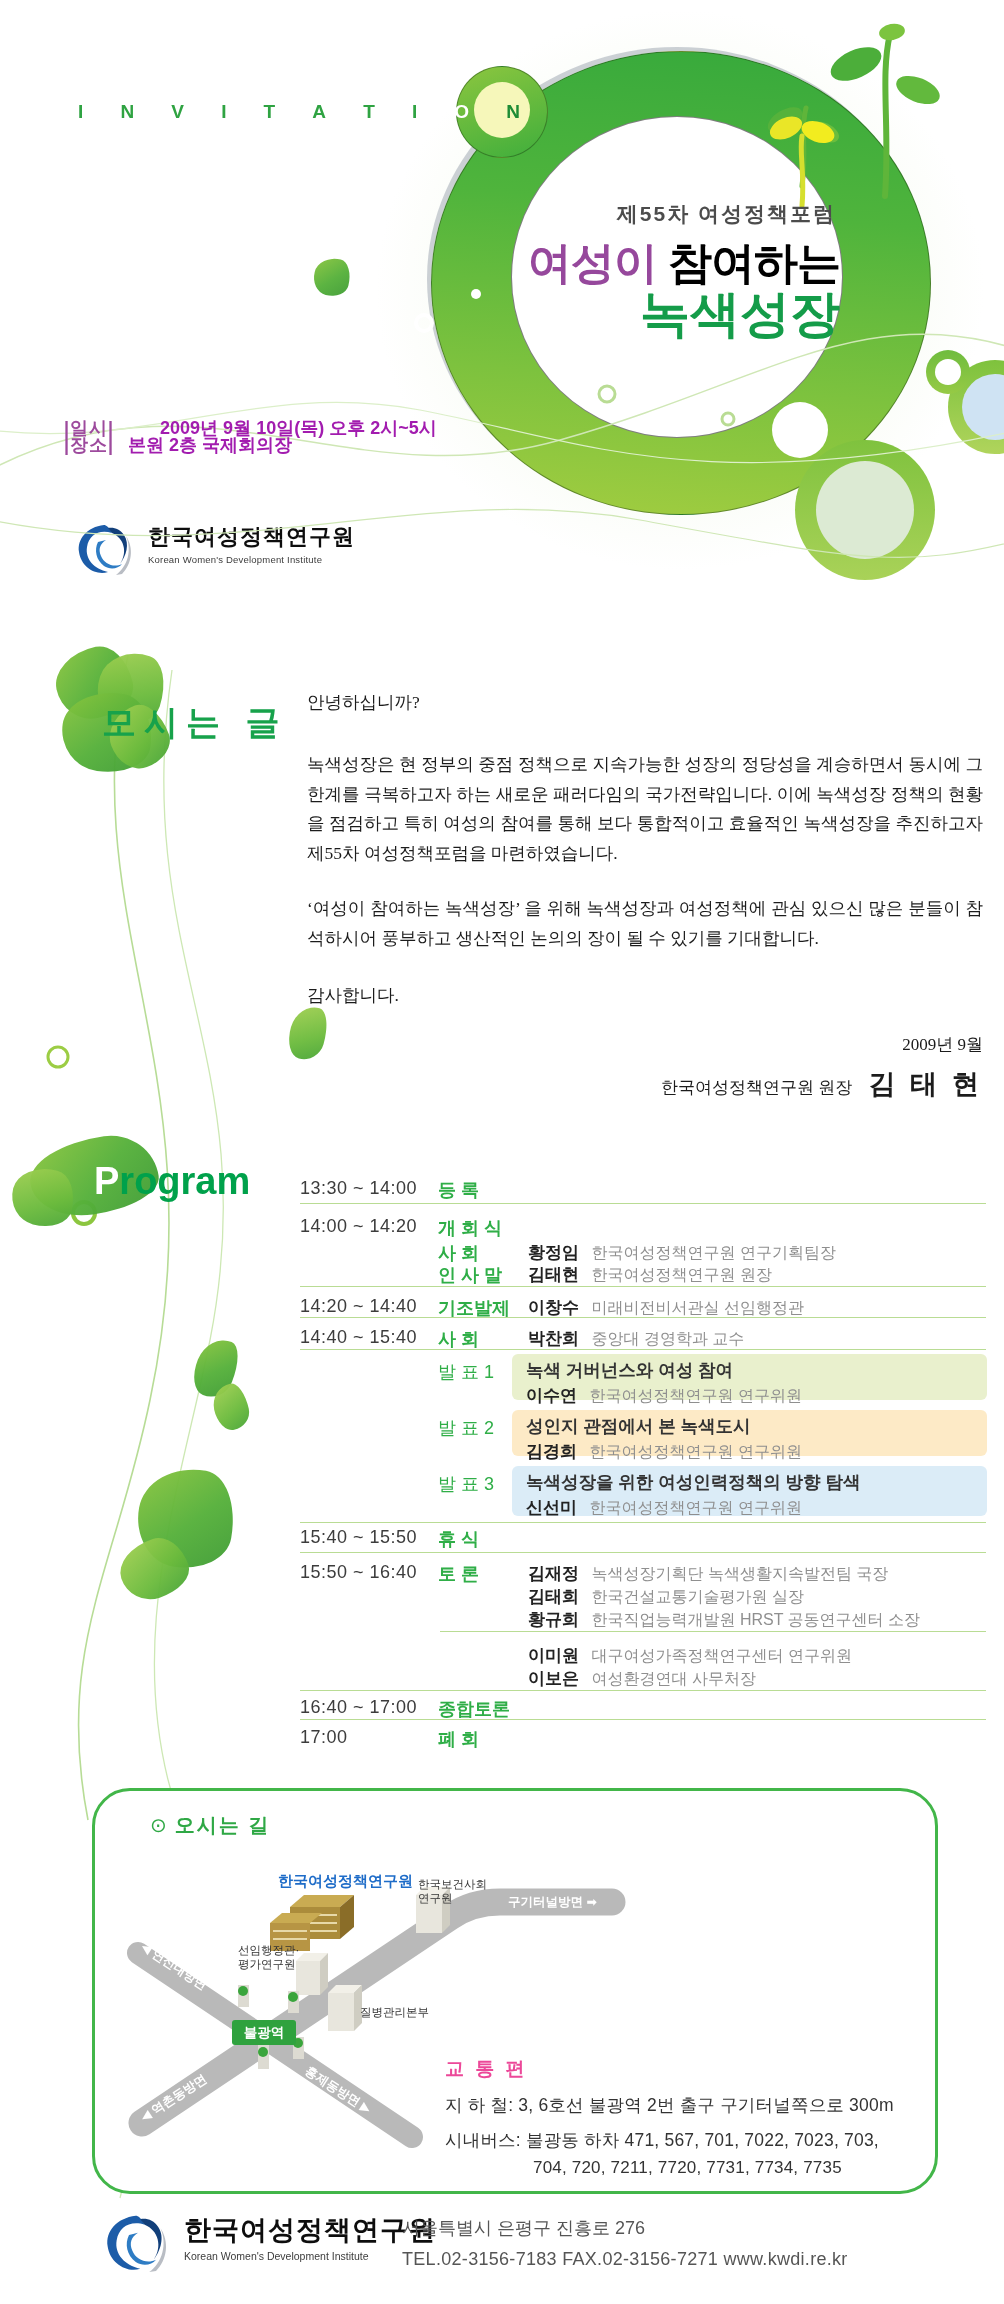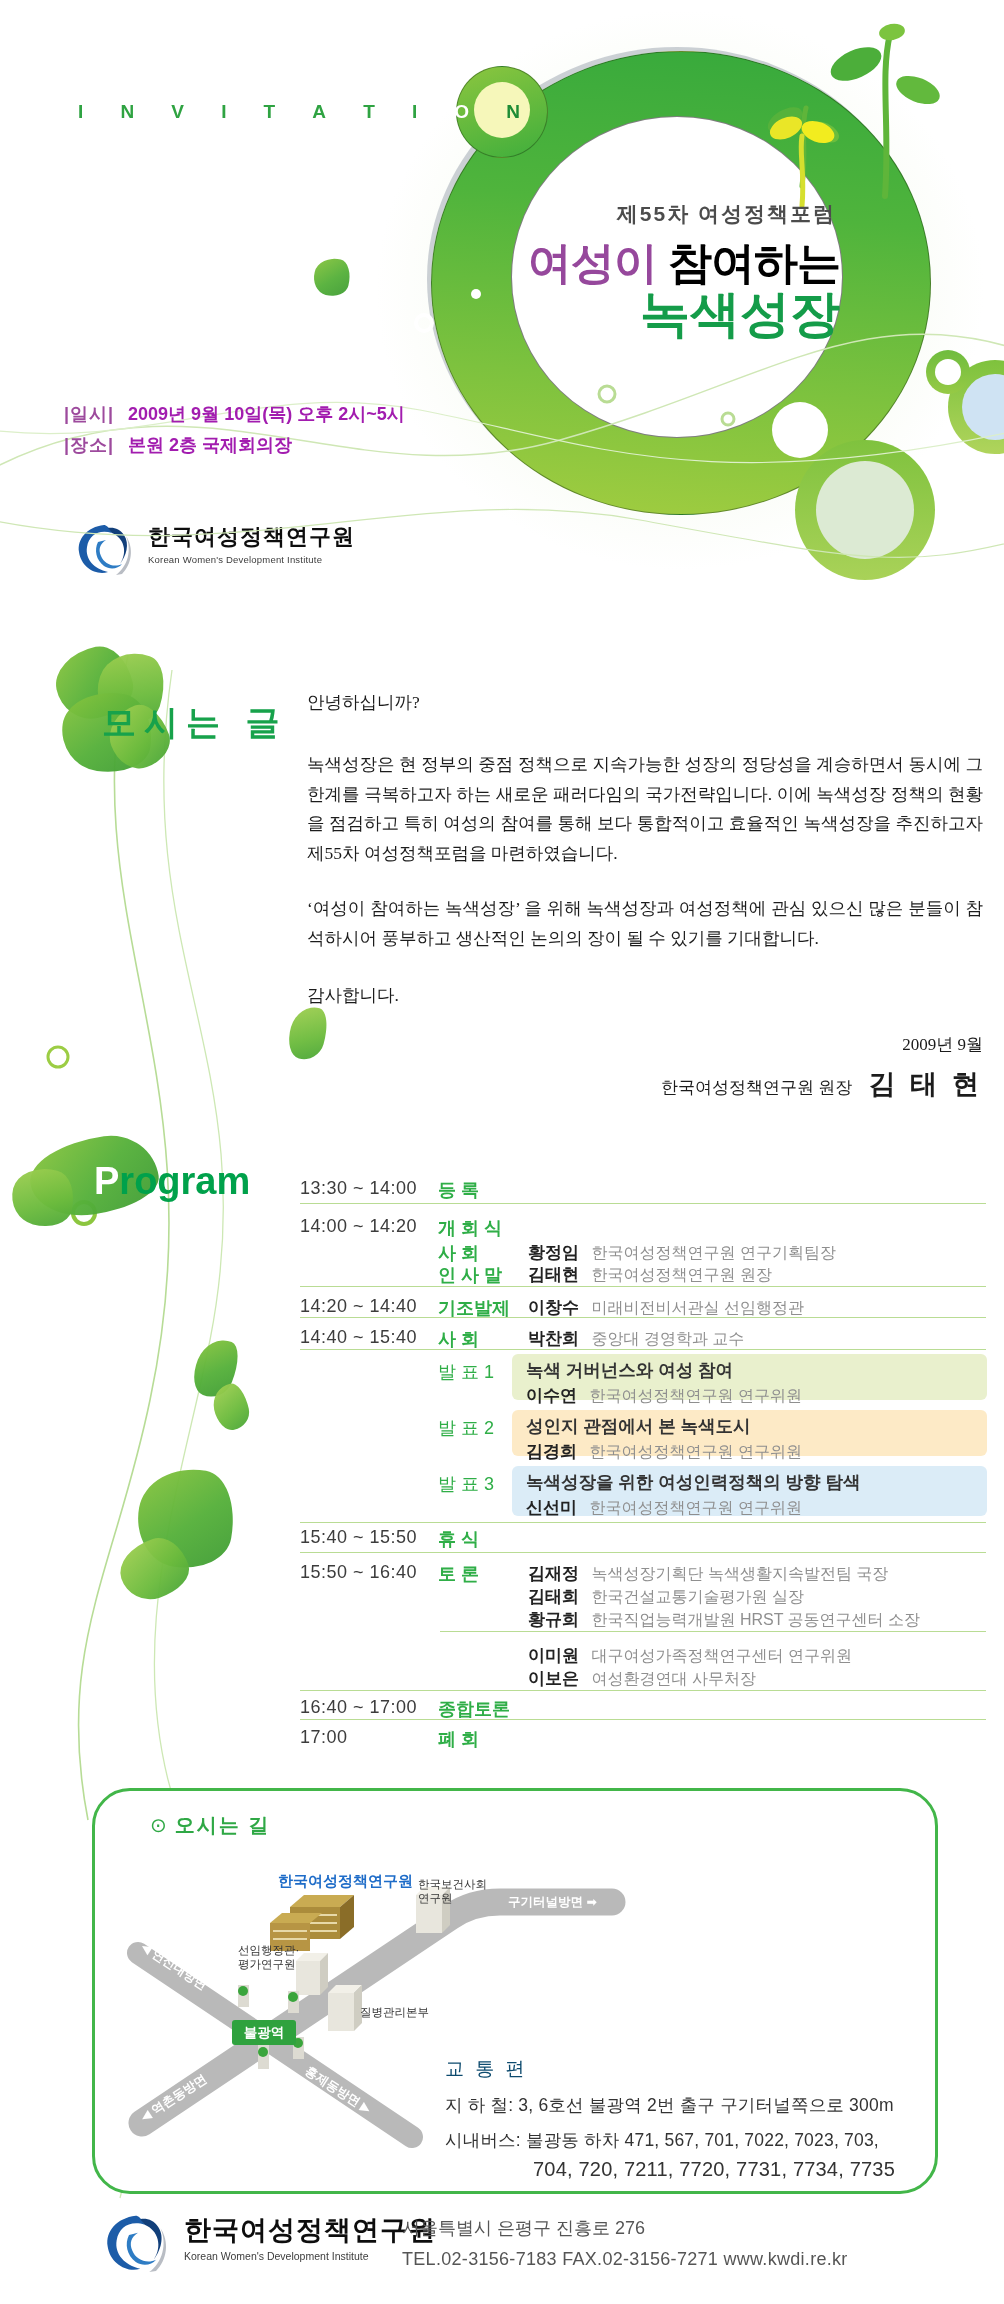--- a/index.html
+++ b/index.html
@@ -84,23 +84,23 @@
   
   .dir-box{left:92px;top:1788px;width:840px;height:400px;border:3px solid #42b649;border-radius:38px;background:#fff;}
   .dir-title{left:150px;top:1812px;font-size:20px;font-weight:800;color:#2fa845;letter-spacing:2px;}
   .dir-bullet{margin-right:6px;font-weight:400;}
   .map-label{position:absolute;font-size:11.5px;color:#333;line-height:13.5px;}
   .map-kwdi{left:278px;top:1872px;font-size:15px;font-weight:800;color:#1e6cc8;}
   .road-label{position:absolute;font-size:12.5px;font-weight:700;color:#fff;white-space:nowrap;}
   .station-box{left:232px;top:2020px;width:64px;height:25px;background:#2fa23e;border-radius:3px;
                color:#fff;font-size:13.5px;font-weight:700;display:flex;align-items:center;justify-content:center;}
   .transport{left:445px;top:2056px;width:480px;color:#333;}
-  .tr-title{font-size:19px;font-weight:400;letter-spacing:3px;color:#0c4a6e;}
+  .tr-title{font-size:19px;font-weight:700;letter-spacing:3px;color:#ec4899;}
   .tr-line{margin-top:11px;font-size:17.5px;letter-spacing:0.2px;}
-  .tr-line3{margin-top:6px;font-size:20px;padding-left:88px;letter-spacing:0.2px;}
+  .tr-line3{margin-top:6px;font-size:17px;padding-left:88px;letter-spacing:0.2px;}
 
   
   .footer-logo{left:102px;top:2212px;}
   .f-ko{font-size:27px;font-weight:800;color:#0d0d0d;letter-spacing:1px;}
   .f-en{font-size:10.5px;color:#3c3c3c;margin-top:2px;}
   .f-addr{left:402px;top:2216px;color:#555;}
   .f-line1{font-size:18px;}
   .f-line2{font-size:18px;margin-top:9px;letter-spacing:0.3px;}
 </style>
 </head>
@@ -172,21 +172,21 @@
   <div class="abs dec-circle c-blue">
       <div class="core"></div>
     </div>
   <div class="abs dec-circle c-mini">
       <div class="core"></div>
     </div>
   <div class="abs dec-circle c-pale">
       <div class="core"></div>
     </div>
 
-  <div class="abs info-line" style="top:402px;z-index:6;">
+  <div class="abs info-line" style="top:416px;z-index:6;gap:32px;">
     <span class="info-label">|일시|</span>
     <span class="info-value">2009년 9월 10일(목) 오후 2시~5시</span>
   </div>
   <div class="abs info-line" style="top:433px;z-index:6;">
     <span class="info-label">|장소|</span>
     <span class="info-value">본원 2층 국제회의장</span>
   </div>
 
   <div class="abs logo-hero logo-wrap">
     <svg width="64" height="58" viewBox="0 0 64 58">

